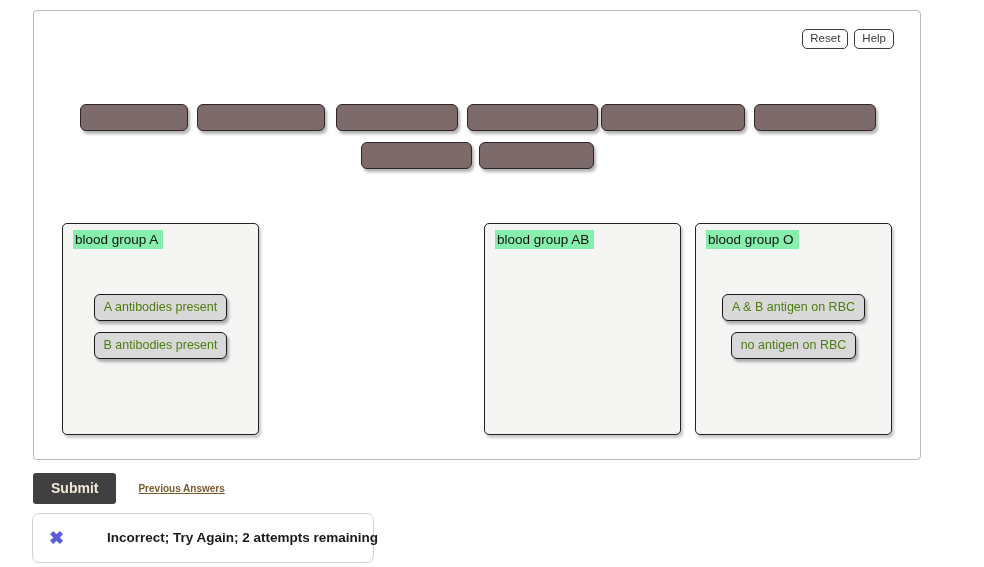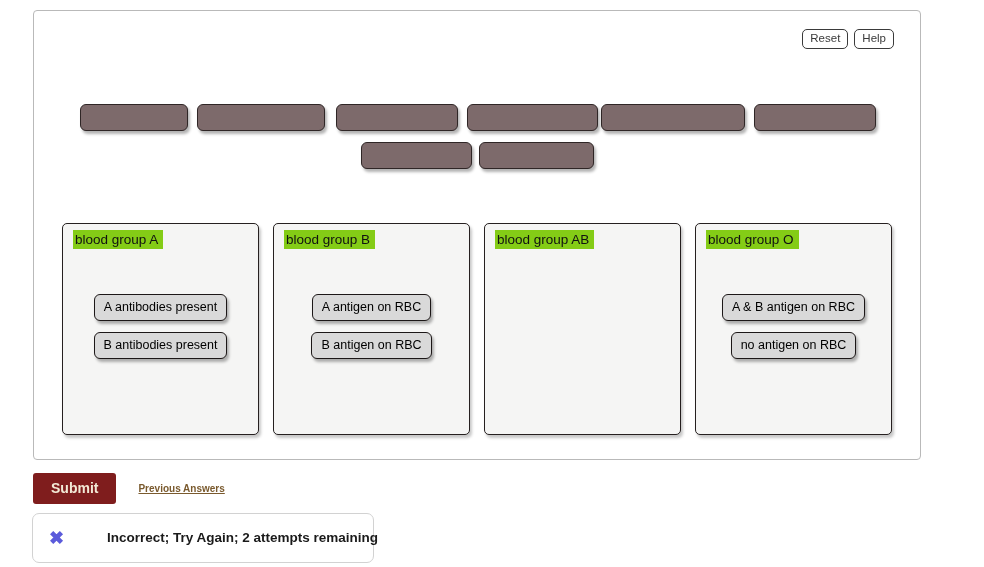--- a/index.html
+++ b/index.html
@@ -78,21 +78,21 @@
     height:212px;
     background:#f5f5f4;
     border:1.5px solid #262020;
     border-radius:5px;
     box-shadow:2px 3px 3px rgba(0,0,0,0.22);
     box-sizing:border-box;
   }
   .zone-label{
     position:absolute;
     left:10px; top:6px;
-    background:#84cc16;
+    background:#86efac;
     color:#111111;
     font-size:13.5px;
     line-height:19px;
     padding:0 5px 0 2px;
     white-space:nowrap;
   }
   .answers{
     position:absolute;
     left:0; right:0;
     top:70px;
@@ -100,38 +100,38 @@
     flex-direction:column;
     align-items:center;
     gap:11px;
   }
   .ans-tile{
     display:inline-block;
     background:#d9d9d9;
     border:1.5px solid #1c1717;
     border-radius:6px;
     box-shadow:2px 3px 3px rgba(0,0,0,0.30);
-    color:#000000;
+    color:#4d7c0f;
     font-size:12.5px;
     line-height:14px;
     padding:5px 9px 6px 9px;
     white-space:nowrap;
     cursor:move;
     box-sizing:border-box;
   }
 
   
   .actions{
     position:absolute;
     left:33px; top:473px;
     display:flex;
     align-items:center;
   }
   .submit-btn{
-    background:#7f1d1d;
+    background:#404040;
     color:#f3ead6;
     border:none;
     border-radius:3px;
     font-size:14px;
     font-weight:bold;
     font-family:"Liberation Sans", sans-serif;
     padding:8px 18px 9px 18px;
     cursor:pointer;
     line-height:14px;
   }
@@ -196,27 +196,20 @@
       <div class="drag-tile" style="left: 327px; top: 131px; width: 111px;"></div>
       <div class="drag-tile" style="left: 445px; top: 131px; width: 115px;"></div>
     </div>
 
   <div class="zones" id="zone-host">
       <div class="zone" style="left: 28px;">
         <div class="zone-label">blood group A</div>
         <div class="answers">
           <div class="ans-tile">A antibodies present</div>
           <div class="ans-tile">B antibodies present</div>
-        </div>
-      </div>
-      <div class="zone" style="left: 239px;">
-        <div class="zone-label">blood group B</div>
-        <div class="answers">
-          <div class="ans-tile">A antigen on RBC</div>
-          <div class="ans-tile">B antigen on RBC</div>
         </div>
       </div>
       <div class="zone" style="left: 450px;">
         <div class="zone-label">blood group AB</div>
       </div>
       <div class="zone" style="left: 661px;">
         <div class="zone-label">blood group O</div>
         <div class="answers">
           <div class="ans-tile">A &amp; B antigen on RBC</div>
           <div class="ans-tile">no antigen on RBC</div>

